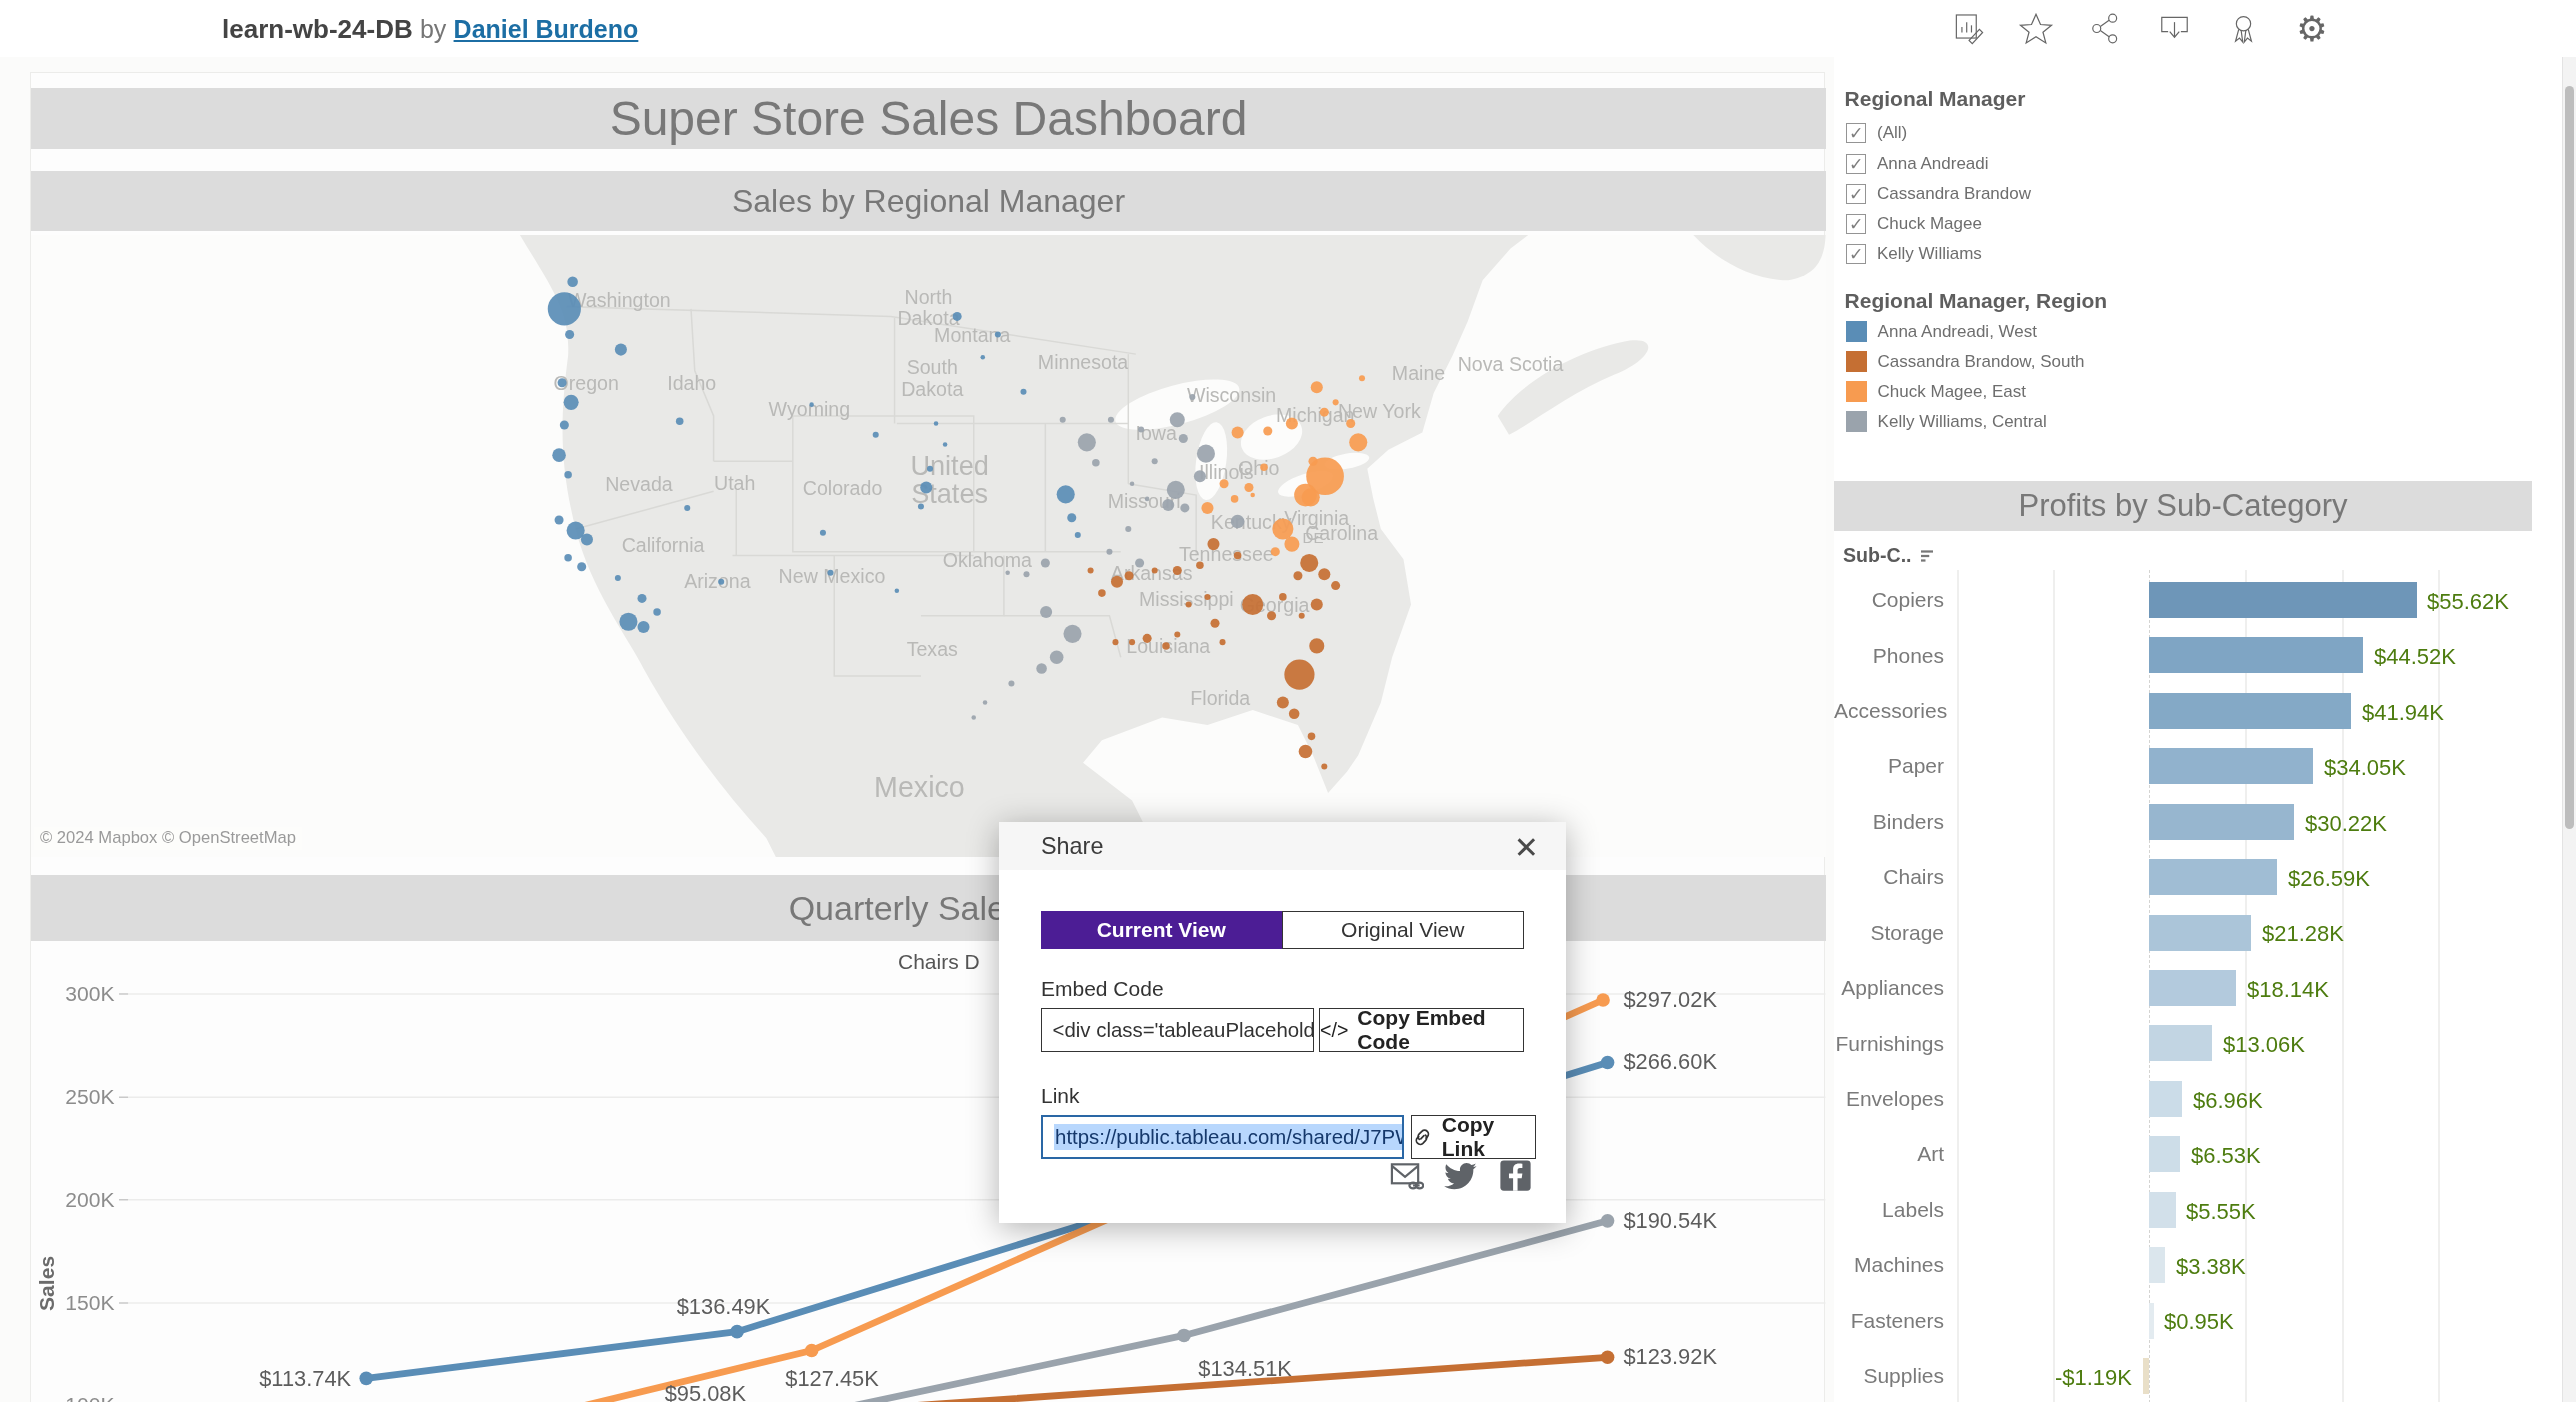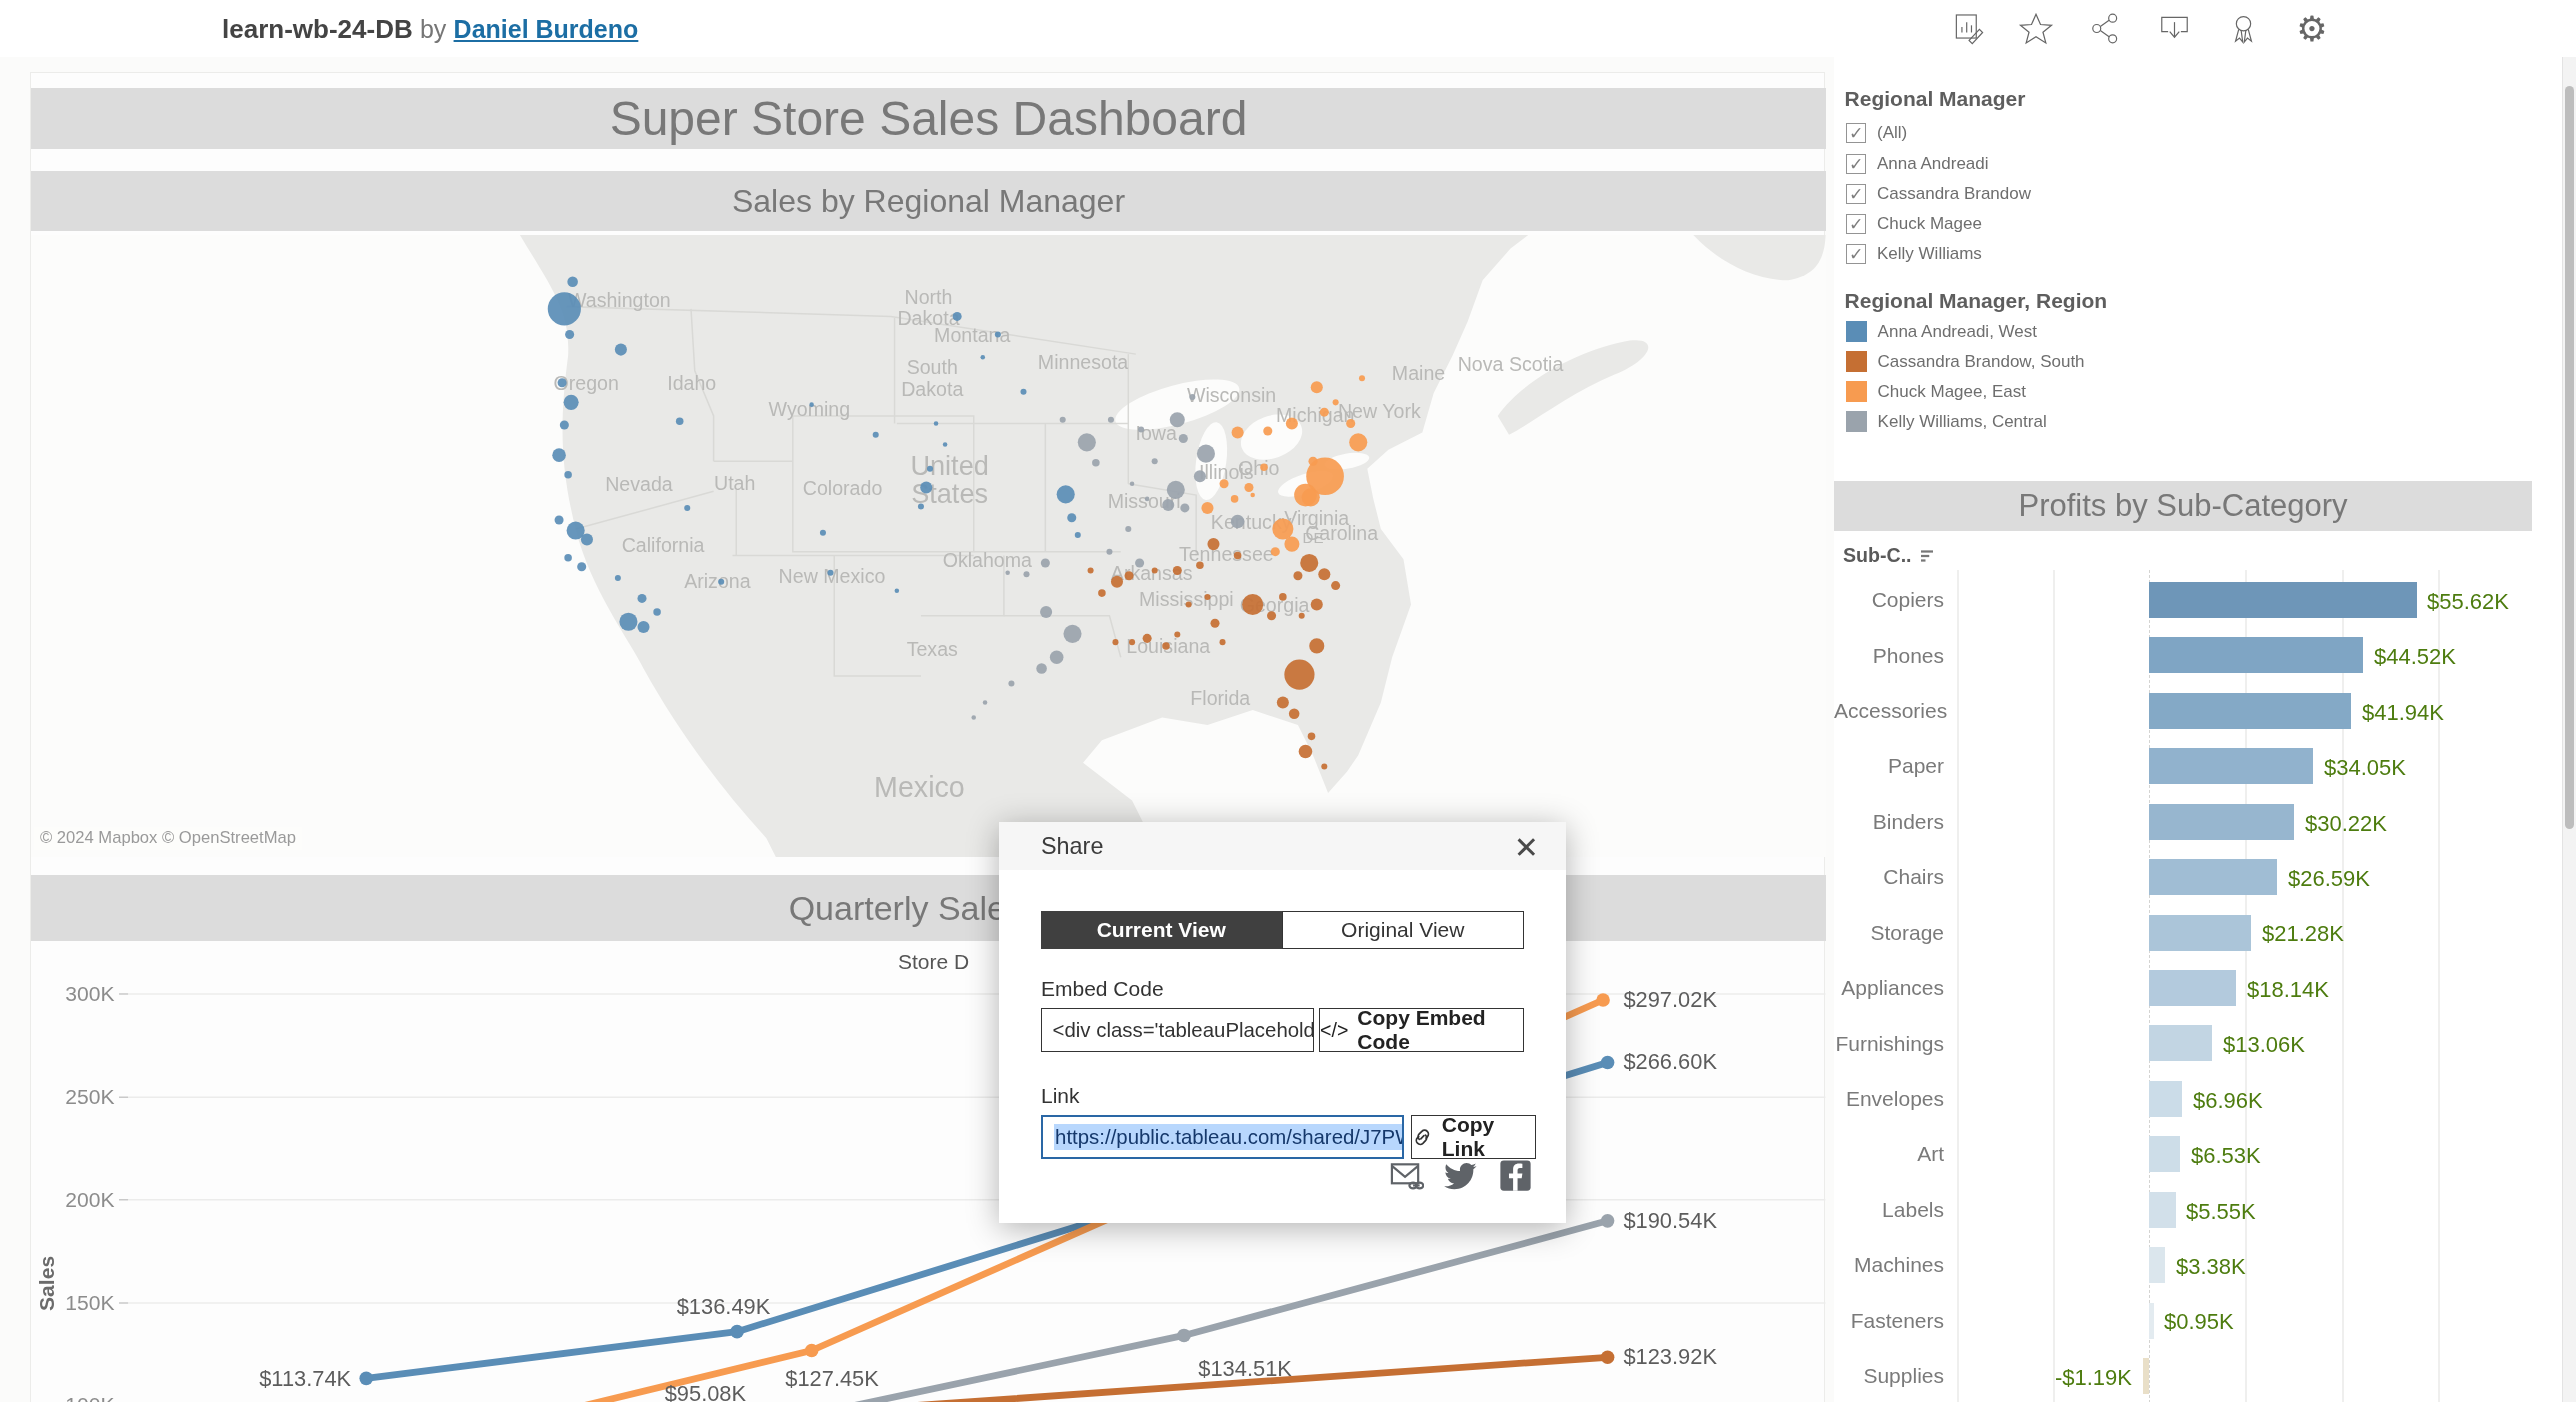--- a/index.html
+++ b/index.html
@@ -330,21 +330,21 @@
             <circle cx="1690" cy="685" r="9" fill="#c56f33" fill-opacity="0.92"></circle>
             <circle cx="1698" cy="665" r="5" fill="#c56f33" fill-opacity="0.92"></circle>
             <circle cx="1715" cy="705" r="4" fill="#c56f33" fill-opacity="0.92"></circle>
             <circle cx="1580" cy="540" r="4" fill="#c56f33" fill-opacity="0.92"></circle>
           </g>
       </svg>
       <div id="map-attr">© 2024 Mapbox  © OpenStreetMap</div>
     </div>
 
     <div class="band" id="band-q">Quarterly Sales by</div>
-    <div id="order-d">Store D</div>
+    <div id="order-d">Chairs D</div>
 
     <svg id="line-chart" width="1795" height="456" viewBox="0 0 2380 605">
         <line x1="128" y1="61" x2="2380" y2="61" stroke="#ececeb" stroke-width="2"></line>
         <line x1="116" y1="61" x2="128" y2="61" stroke="#c9c9c9" stroke-width="2"></line>
         <text x="110" y="70" text-anchor="end" fill="#8c8c8c" font-size="28">300K</text>
         <line x1="128" y1="198" x2="2380" y2="198" stroke="#ececeb" stroke-width="2"></line>
         <line x1="116" y1="198" x2="128" y2="198" stroke="#c9c9c9" stroke-width="2"></line>
         <text x="110" y="207" text-anchor="end" fill="#8c8c8c" font-size="28">250K</text>
         <line x1="128" y1="334" x2="2380" y2="334" stroke="#ececeb" stroke-width="2"></line>
         <line x1="116" y1="334" x2="128" y2="334" stroke="#c9c9c9" stroke-width="2"></line>
@@ -492,21 +492,21 @@
   <div id="sbtrack">
     <div id="sbthumb"></div>
   </div>
 
   <div id="dlg">
     <div id="dlg-head">
       <span id="dlg-title">Share</span>
       <span id="dlg-close">✕</span>
     </div>
     <div id="dlg-tabs">
-      <div class="dtab active" style="background: #404040;">Current View</div>
+      <div class="dtab active" style="background: #4c1d95;">Current View</div>
       <div class="dtab inactive">Original View</div>
     </div>
     <div class="dlg-label" style="top:155px;">Embed Code</div>
     <div class="dlg-input" style="top:186px;width:273px;">
       <span>&lt;div class='tableauPlaceholder'</span>
     </div>
     <div class="dlg-btn" style="left:320px;top:186px;width:205px;">
       <span style="font-weight:400;font-size:19.6px;">&lt;/&gt;</span>
       <span>Copy Embed Code</span>
     </div>

